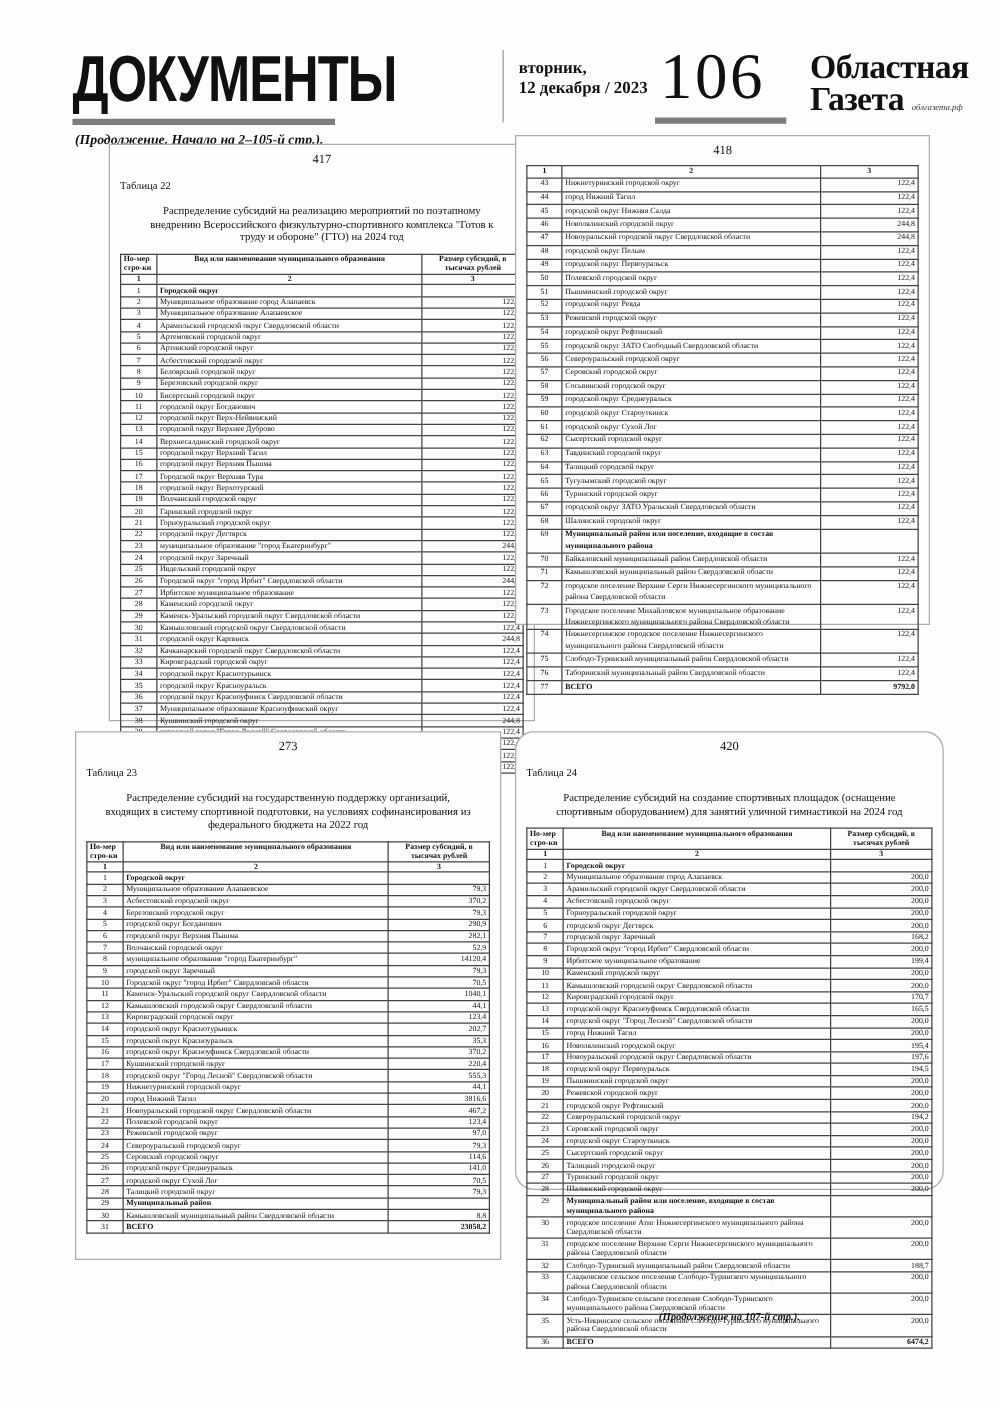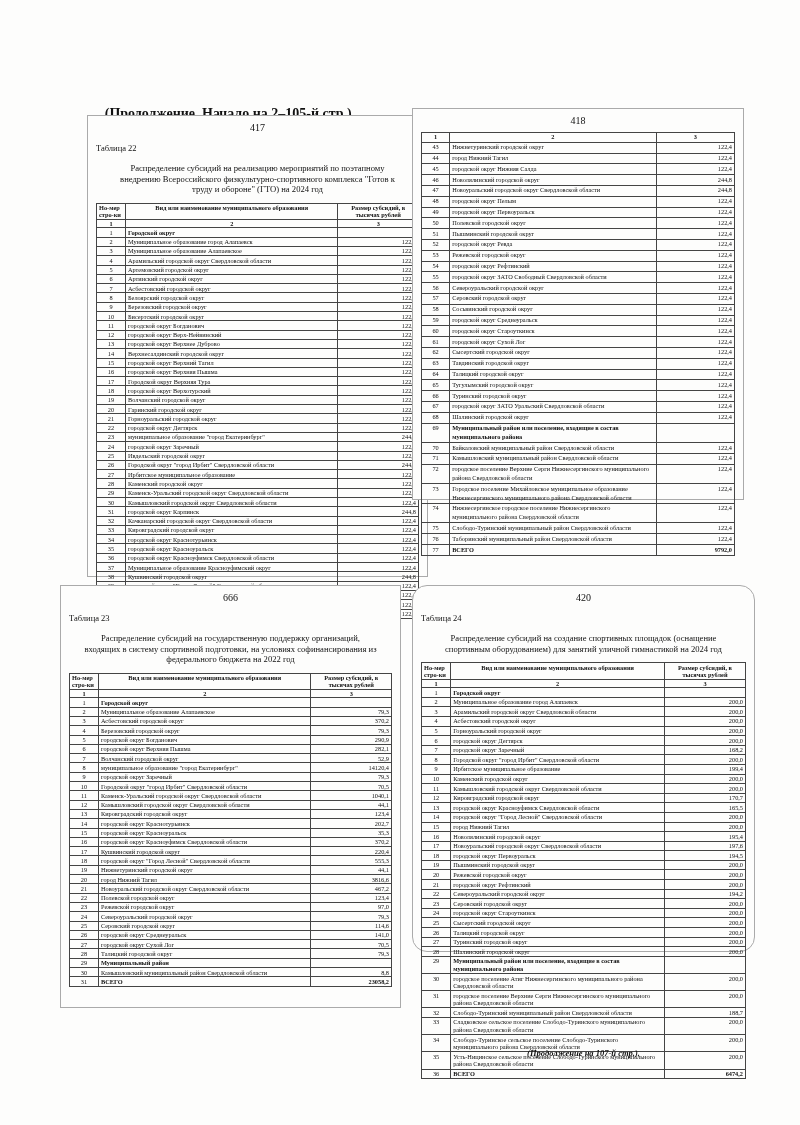--- a/index.html
+++ b/index.html
@@ -10,22 +10,22 @@
   #doc-title{position:absolute;left:58px;top:0px;font-family:"Liberation Sans",sans-serif;
              font-weight:700;font-size:52px;line-height:52px;letter-spacing:-1px;
              transform:scaleX(.78);transform-origin:left top;white-space:nowrap;}
   #doc-underline{position:absolute;left:58px;top:57px;width:210px;height:5px;background:#7d7d7d;}
   #head-divider{position:absolute;left:402px;top:2px;width:1px;height:58px;background:#999;}
   #date-block{position:absolute;left:415px;top:8px;font-weight:700;font-size:13.5px;line-height:16px;}
   #issue-num{position:absolute;left:528px;top:-6px;font-size:52px;font-weight:400;letter-spacing:2px;}
   #issue-underline{position:absolute;left:524px;top:56px;width:105px;height:5px;background:#7d7d7d;}
   #brand{position:absolute;left:648px;top:2px;font-weight:700;font-size:27px;line-height:26px;letter-spacing:-.5px;}
   #brand-site{font-size:7px;font-weight:400;font-style:italic;color:#333;letter-spacing:0;}
-  #cont-top{position:absolute;left:60px;top:106px;width:340px;text-align:center;
-            font-weight:700;font-size:14px;}
+  #cont-top{position:absolute;left:60px;top:106px;width:340px;text-align:left;
+            font-style:italic;font-weight:700;font-size:11px;}
   #cont-bottom{position:absolute;left:412px;top:1048px;width:343px;text-align:center;
             font-style:italic;font-weight:700;font-size:8.5px;}
   
   .block{position:absolute;border:1px solid #aaa;background:#fdfdfc;padding:4px 8px 2px 8px;box-sizing:border-box;}
   #b417{left:60px;top:115px;width:341px;height:462px;margin-left:27px;}
   #b418{left:412px;top:108px;width:332px;height:392px;}
   #b419{left:60px;top:585px;width:341px;height:423px;}
   #b420{left:412px;top:585px;width:343px;height:367px;border-radius:15px;}
   .pagenum{text-align:center;font-size:10px;margin:2px 0 10px 0;}
   #b418 .pagenum{margin-bottom:6px;}
@@ -43,20 +43,36 @@
   td.num{text-align:center;}
   td.val{text-align:right;}
   tr.idx td{text-align:center;font-weight:700;padding:0 2px;}
   tr.sect td.name, tr.total td.name, tr.total td.val{font-weight:700;}
 </style>
 </head>
 <body>
 
 <div id="page">
 
+  <div id="masthead">
+    <div id="doc-title">ДОКУМЕНТЫ</div>
+    <div id="doc-underline"></div>
+    <div id="head-divider"></div>
+    <div id="date-block">
+      <div>вторник,</div>
+      <div>12 декабря / 2023</div>
+    </div>
+    <div id="issue-num">106</div>
+    <div id="issue-underline"></div>
+    <div id="brand">
+      <div>Областная</div>
+      <div><span>Газета</span>
+        <span id="brand-site">облгазета.рф</span></div>
+    </div>
+  </div>
 
   <div id="cont-top">(Продолжение. Начало на 2–105-й стр.).</div>
 
   <div class="block" id="b417">
     <div class="pagenum">417</div>
     <div class="tbl-label">Таблица 22</div>
     <div class="blk-title">Распределение субсидий на реализацию мероприятий по поэтапному внедрению Всероссийского физкультурно-спортивного комплекса "Готов к труду и обороне" (ГТО) на 2024 год</div>
     <table>
       <colgroup>
           <col class="c1">
@@ -475,21 +491,21 @@
           <tr class="total">
             <td class="num">77</td>
             <td class="name">ВСЕГО</td>
             <td class="val">9792,0</td>
           </tr>
         </tbody>
     </table>
   </div>
 
   <div class="block" id="b419">
-    <div class="pagenum">666</div>
+    <div class="pagenum">273</div>
     <div class="tbl-label">Таблица 23</div>
     <div class="blk-title">Распределение субсидий на государственную поддержку организаций, входящих в систему спортивной подготовки, на условиях софинансирования из федерального бюджета на 2022 год</div>
     <table>
       <colgroup>
           <col class="c1">
           <col class="c2">
           <col class="c3">
         </colgroup>
       <tbody>
           <tr>

